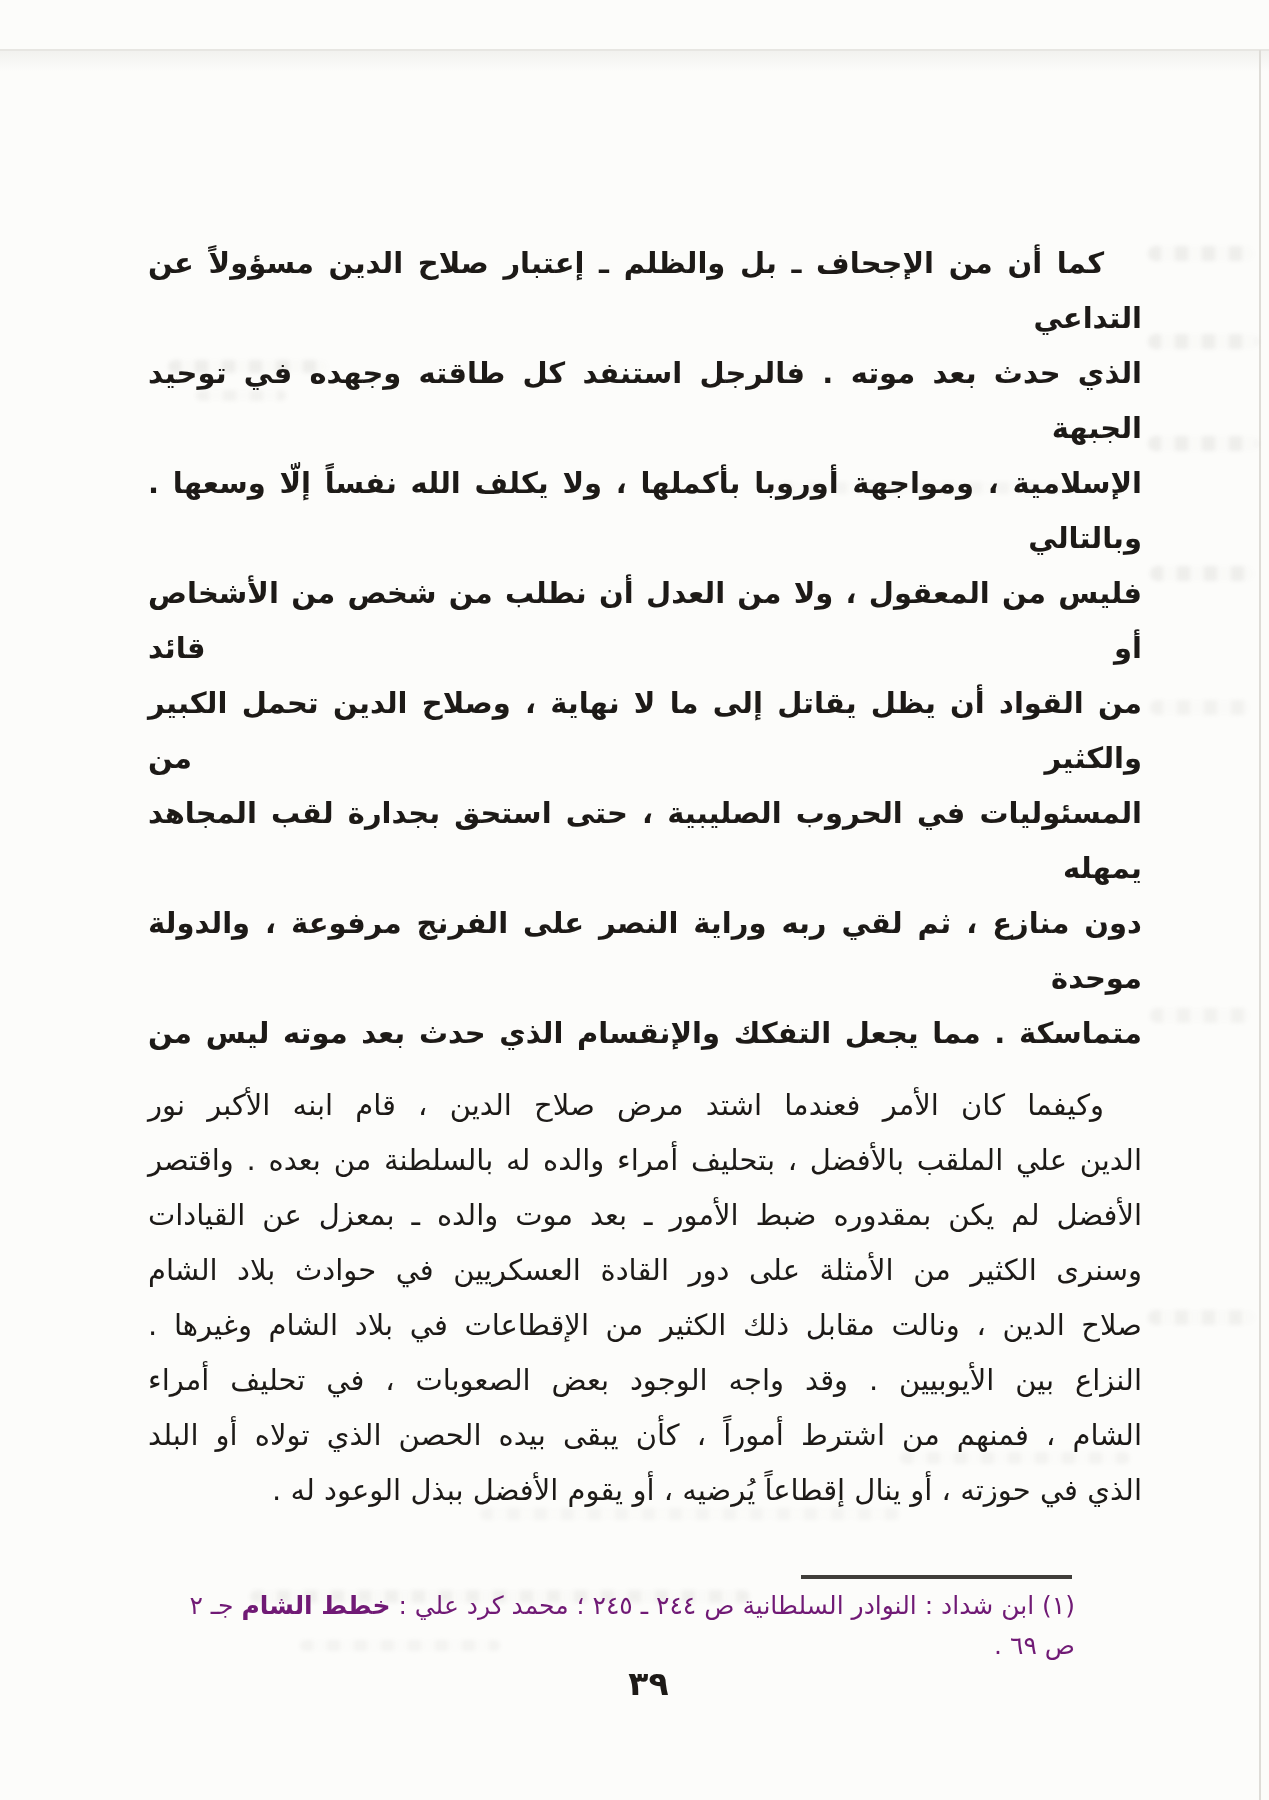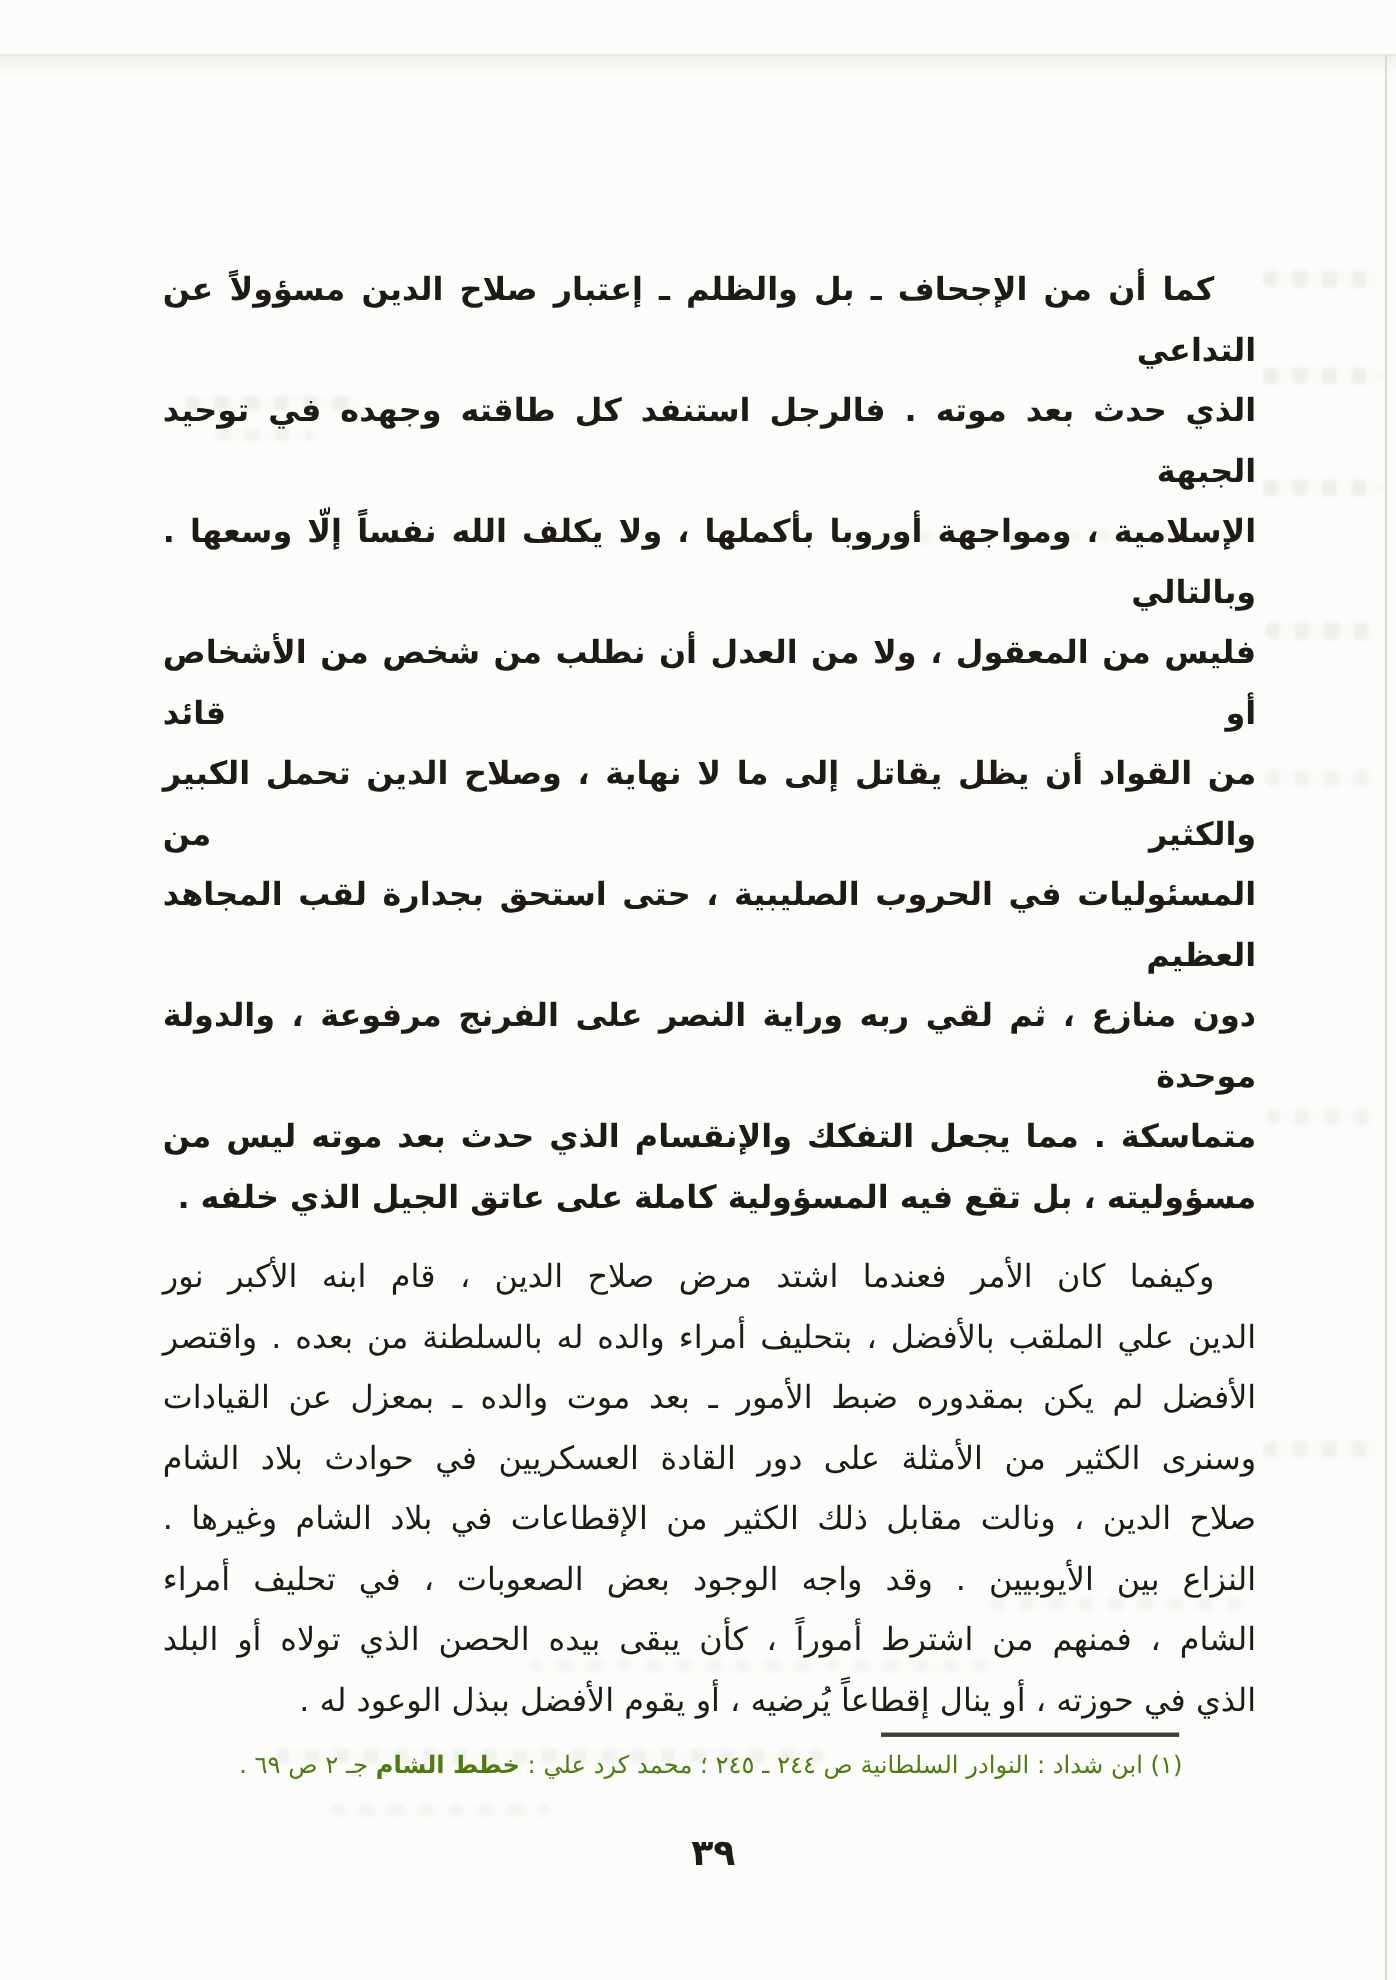--- a/index.html
+++ b/index.html
@@ -70,23 +70,23 @@
     position:absolute;
     top:1575px; left:801px;
     width:271px; height:4px;
     background:#403e3a;
   }
   .footnote {
     position:absolute;
     top:1586px; right:194px; width:910px;
     direction:rtl;
     text-align:right;
-    font-size:22px;
+    font-size:25px;
     line-height:40px;
-    color:#4d7c0f;
+    color:#701a75;
   }
   .footnote .bold-title { font-weight:bold; }
 
   
   .page-number {
     position:absolute;
     top:1664px; left:0; width:1269px;
     text-align:center;
     font-size:33px;
     font-weight:bold;
@@ -120,24 +120,23 @@
 
   <div class="text-block">
 
 
     <div class="para p2">
       <div class="line indent">كما أن من الإجحاف ـ بل والظلم ـ إعتبار صلاح الدين مسؤولاً عن التداعي</div>
       <div class="line">الذي حدث بعد موته . فالرجل استنفد كل طاقته وجهده في توحيد الجبهة</div>
       <div class="line">الإسلامية ، ومواجهة أوروبا بأكملها ، ولا يكلف الله نفساً إلّا وسعها . وبالتالي</div>
       <div class="line">فليس من المعقول ، ولا من العدل أن نطلب من شخص من الأشخاص أو قائد</div>
       <div class="line">من القواد أن يظل يقاتل إلى ما لا نهاية ، وصلاح الدين تحمل الكبير والكثير من</div>
-      <div class="line">المسئوليات في الحروب الصليبية ، حتى استحق بجدارة لقب المجاهد العظيم</div>
+      <div class="line">المسئوليات في الحروب الصليبية ، حتى استحق بجدارة لقب المجاهد يمهله</div>
       <div class="line">دون منازع ، ثم لقي ربه وراية النصر على الفرنج مرفوعة ، والدولة موحدة</div>
       <div class="line">متماسكة . مما يجعل التفكك والإنقسام الذي حدث بعد موته ليس من</div>
-      <div class="line last">مسؤوليته ، بل تقع فيه المسؤولية كاملة على عاتق الجيل الذي خلفه .</div>
     </div>
 
     <div class="para p3">
       <div class="line indent">وكيفما كان الأمر فعندما اشتد مرض صلاح الدين ، قام ابنه الأكبر نور</div>
       <div class="line">الدين علي الملقب بالأفضل ، بتحليف أمراء والده له بالسلطنة من بعده . واقتصر</div>
       <div class="line">الأفضل لم يكن بمقدوره ضبط الأمور ـ بعد موت والده ـ بمعزل عن القيادات</div>
       <div class="line">وسنرى الكثير من الأمثلة على دور القادة العسكريين في حوادث بلاد الشام</div>
       <div class="line">صلاح الدين ، ونالت مقابل ذلك الكثير من الإقطاعات في بلاد الشام وغيرها .</div>
       <div class="line">النزاع بين الأيوبيين . وقد واجه الوجود بعض الصعوبات ، في تحليف أمراء</div>
       <div class="line">الشام ، فمنهم من اشترط أموراً ، كأن يبقى بيده الحصن الذي تولاه أو البلد</div>

